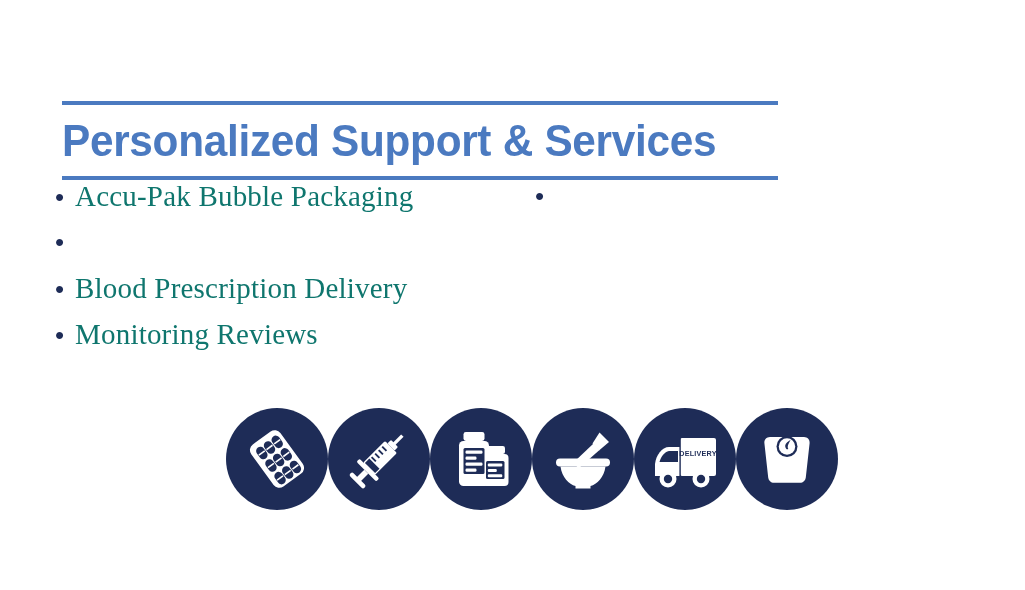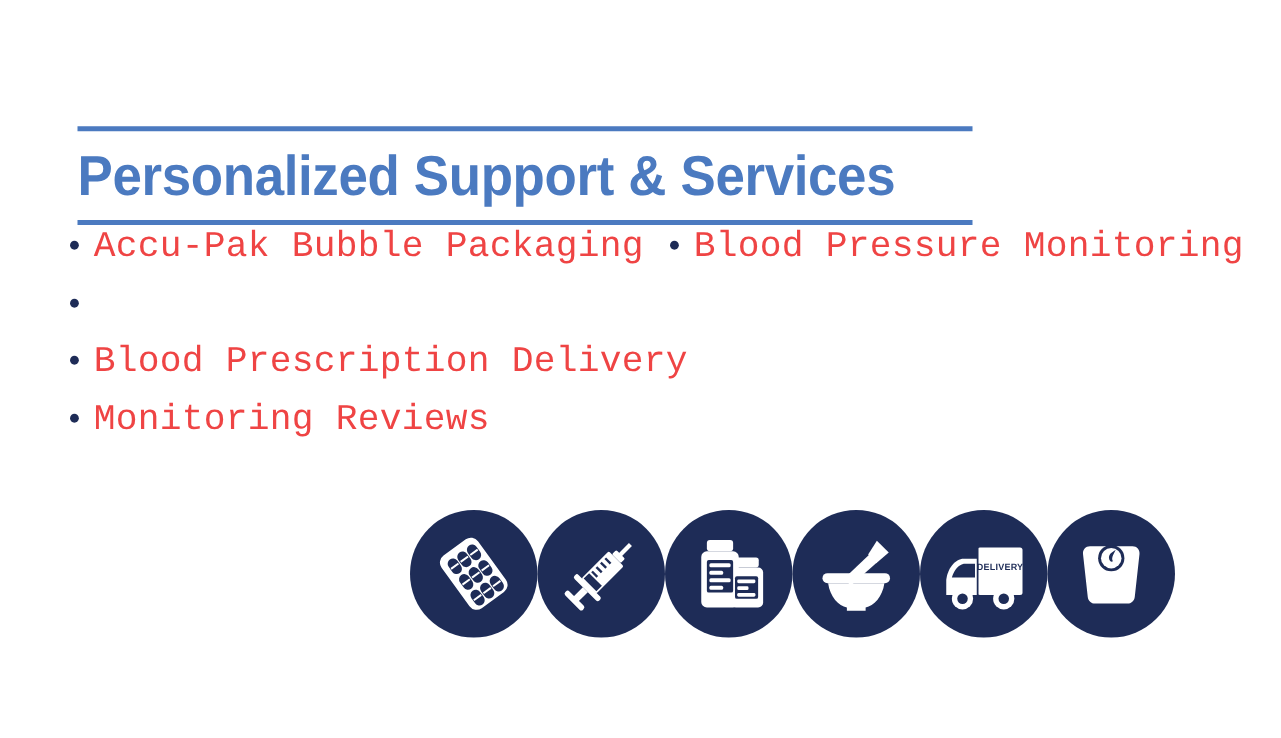--- a/index.html
+++ b/index.html
@@ -66,37 +66,37 @@
     white-space: nowrap;
   }
   .bullet {
     width: 20px;
     flex: 0 0 20px;
     color: #1E2C57;
     font-size: 26px;
     line-height: 36px;
   }
   .service-label {
-    color: #ef4444;
-    font-family: Liberation Mono, monospace;
+    color: #0f766e;
+    font-family: Liberation Serif, serif;
     font-size: 29px;
     line-height: 36px;
     font-weight: 400;
     letter-spacing: 0.2px;
   }
 
   
   #icon-row {
     position: absolute;
-    left: 76px;
+    left: 100px;
     top: 408px;
     width: 864px;
     height: 102px;
     display: flex;
-    justify-content: flex-end;
+    justify-content: center;
     align-items: center;
   }
   .icon-circle {
     width: 102px;
     height: 102px;
     border-radius: 50%;
     background: #1E2C57;
     display: flex;
     align-items: center;
     justify-content: center;
@@ -129,21 +129,20 @@
     </div>
     <div class="service-item">
       <span class="bullet">•</span>
       <span class="service-label">Monitoring Reviews</span>
     </div>
   </div>
 
   <div class="service-column" id="service-column-right">
     <div class="service-item">
       <span class="bullet">•</span>
-      <span class="service-label">Blood Pressure Monitoring</span>
     </div>
   </div>
 
 </div>
 
 <div id="icon-row">
 
   <div class="icon-circle">
     <span>
       <svg width="70" height="70" viewBox="0 0 70 70">

